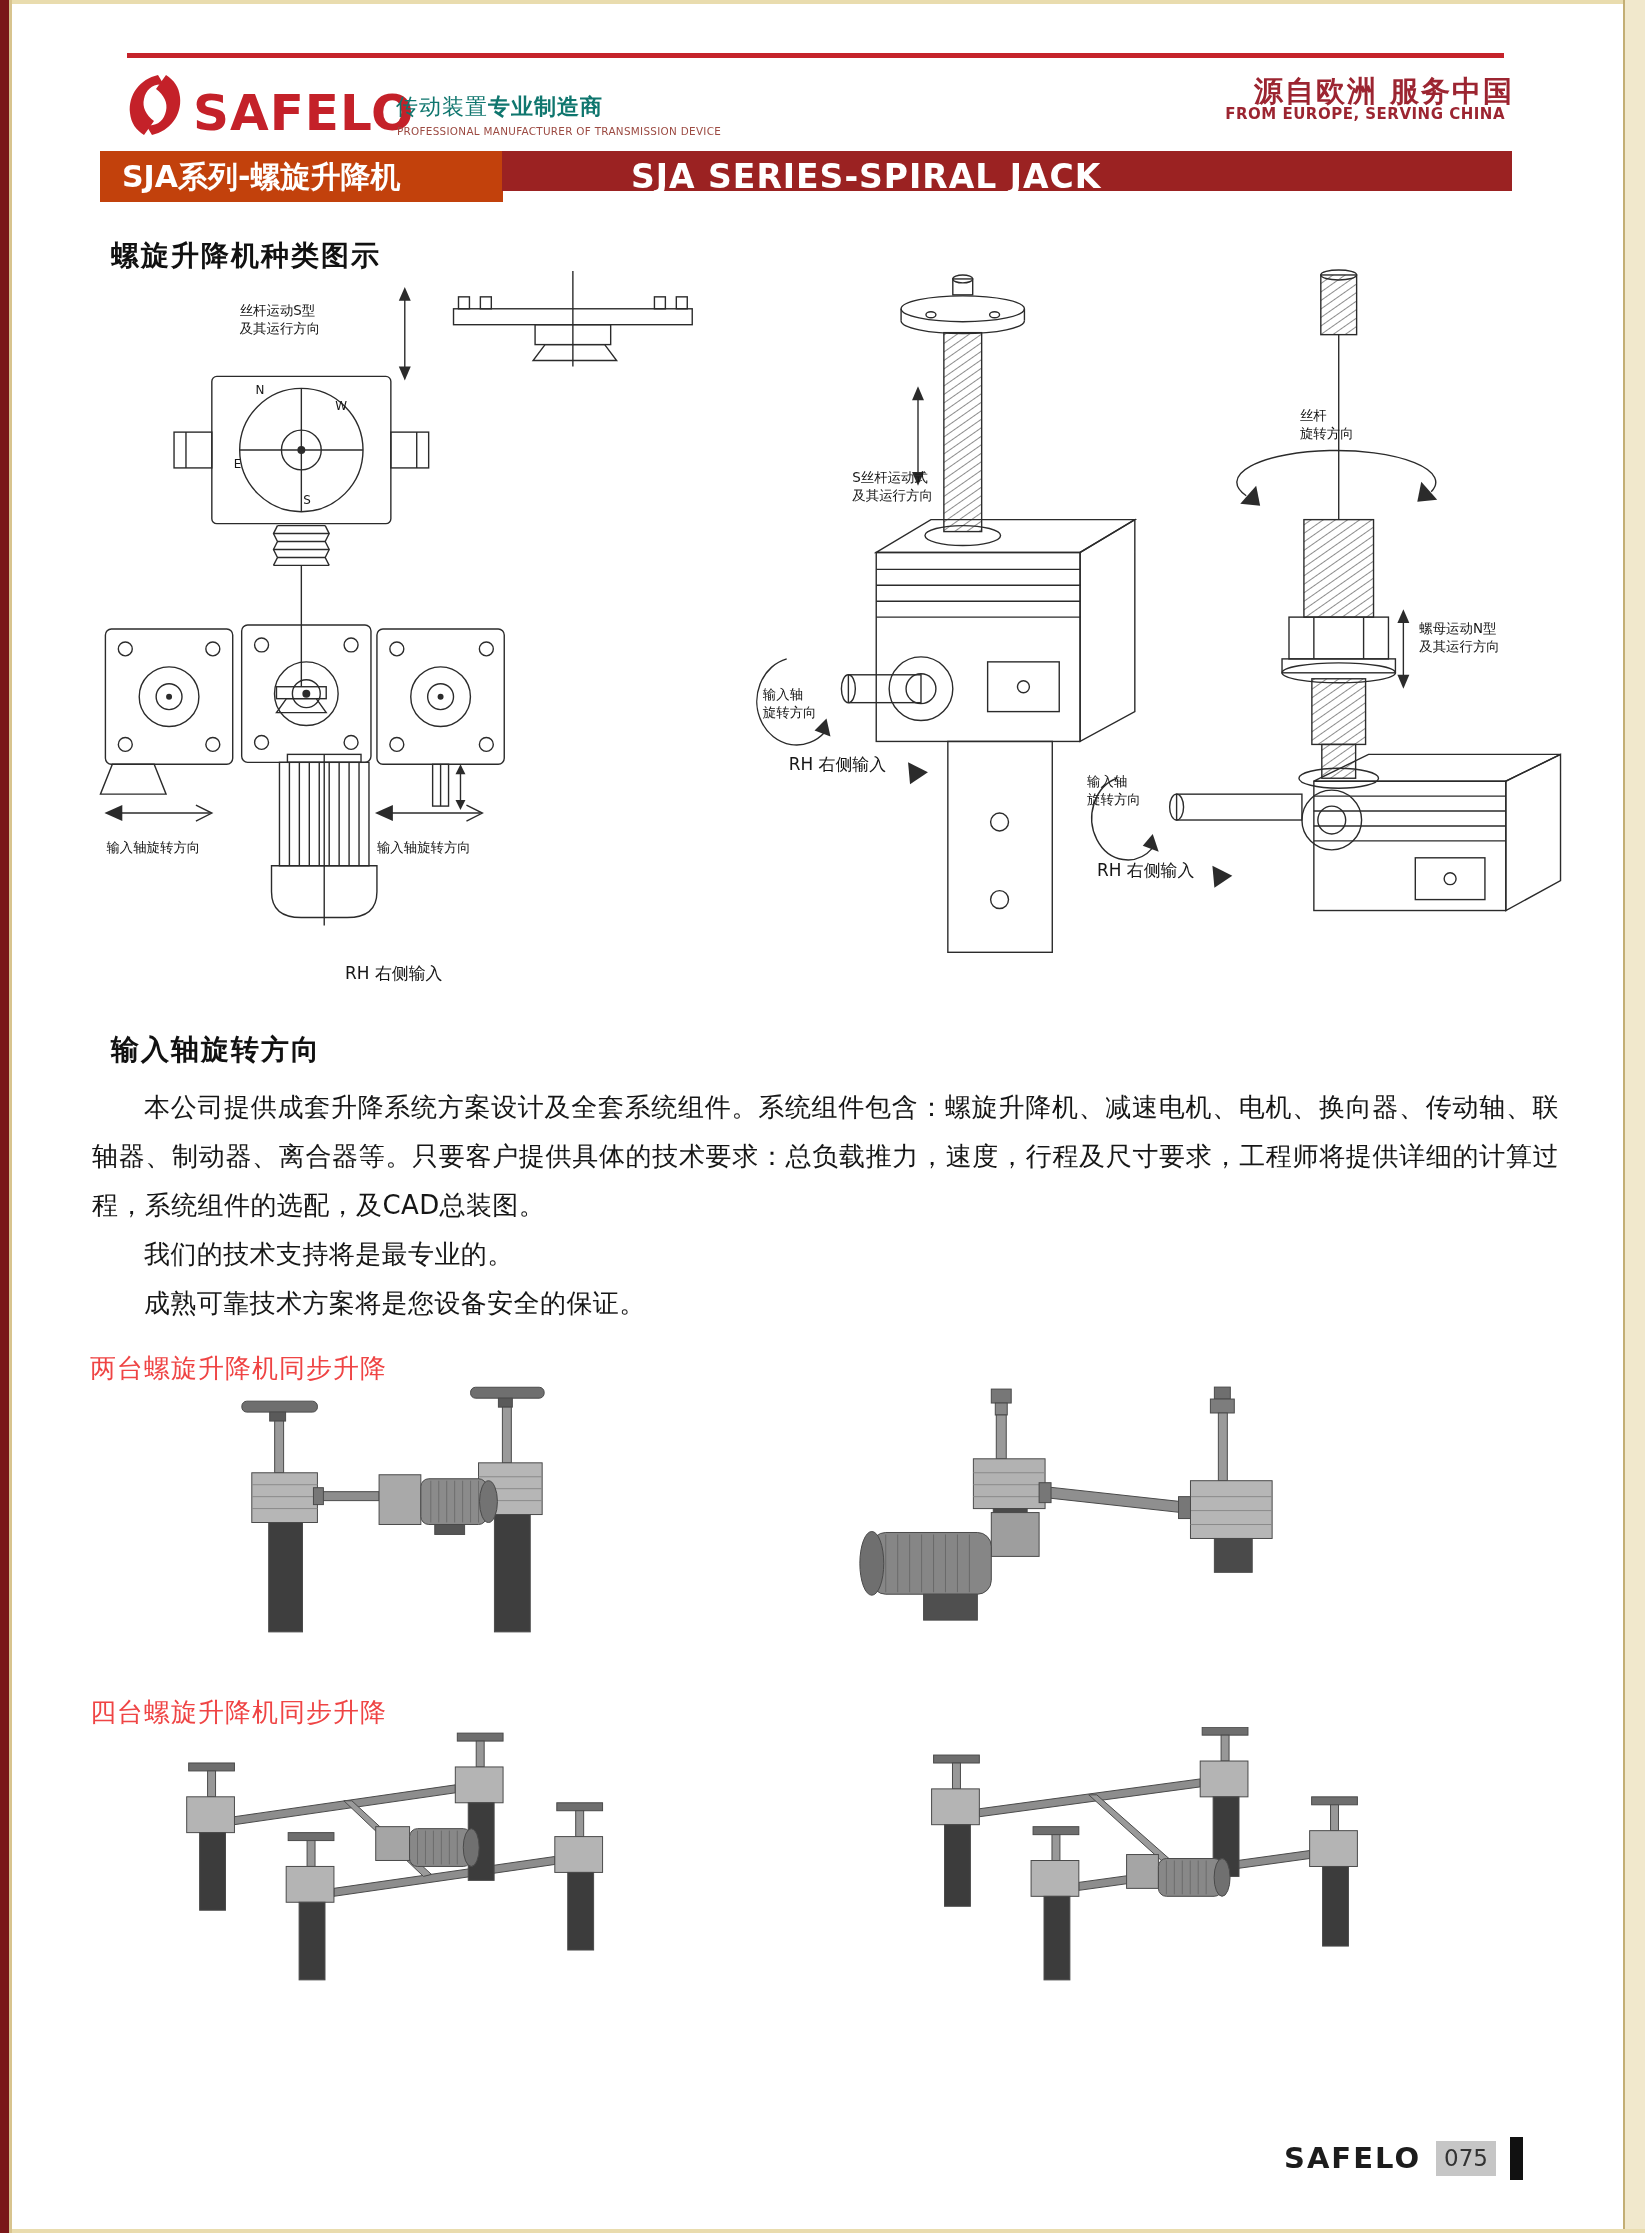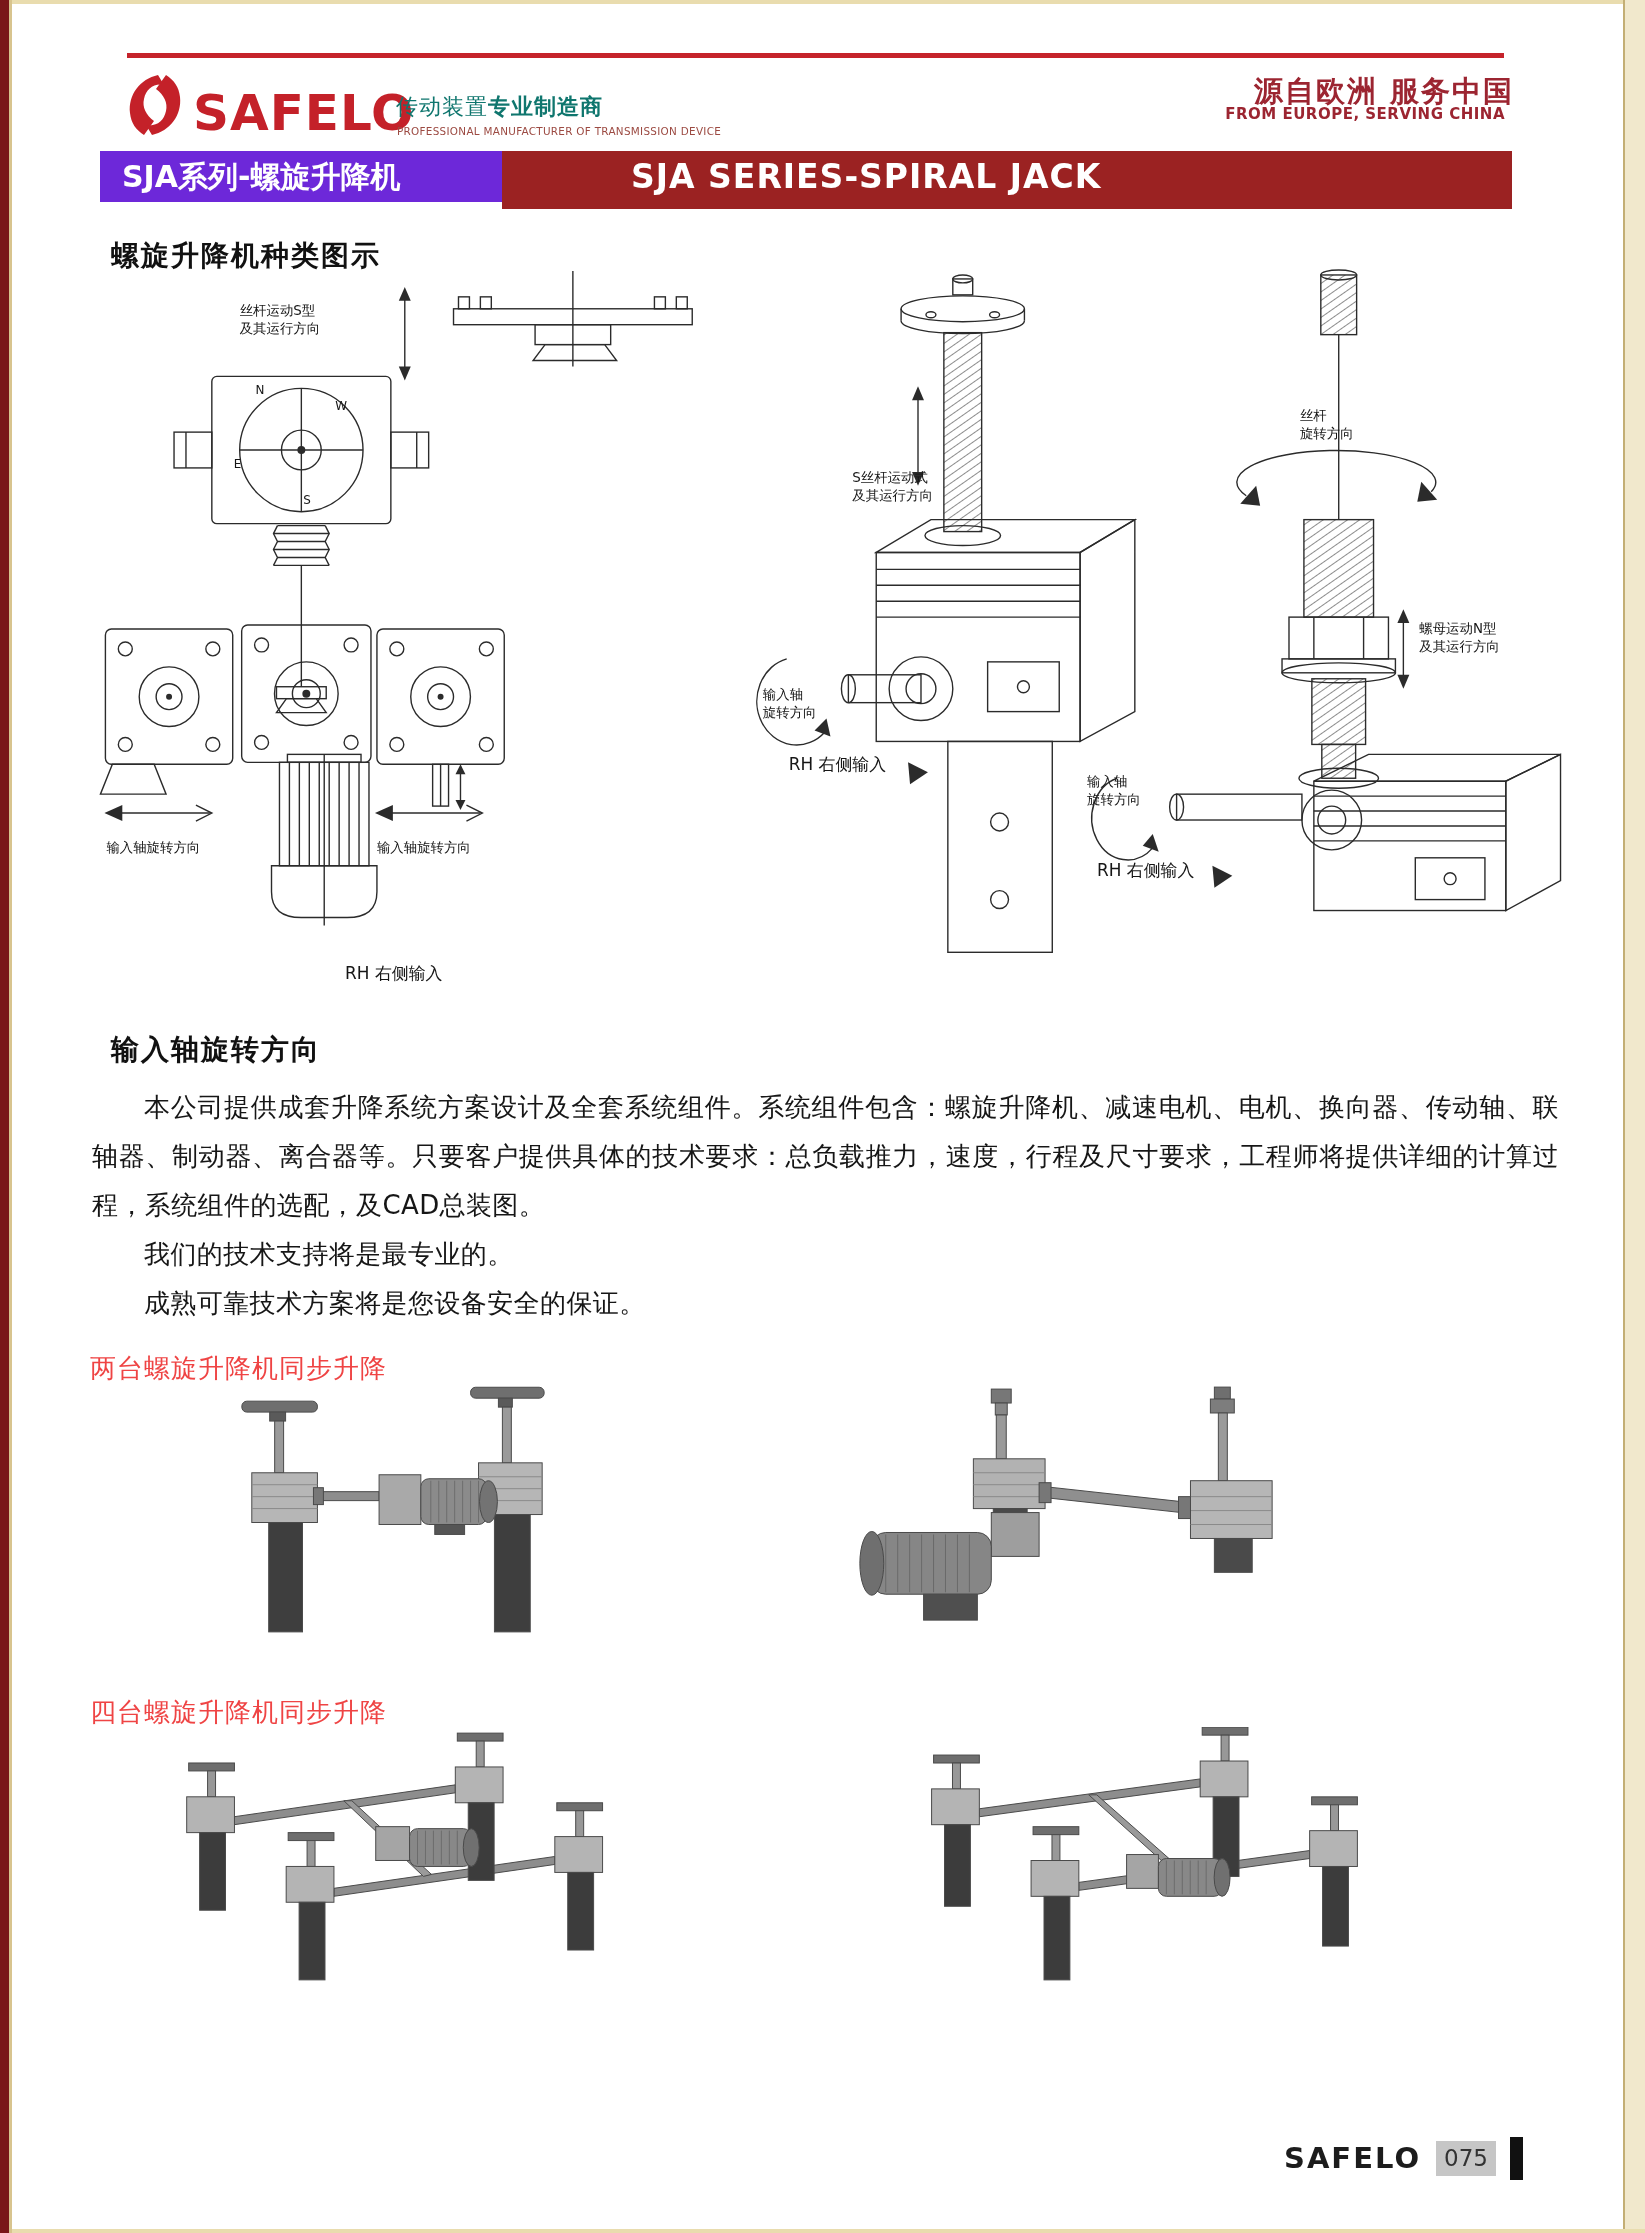--- a/index.html
+++ b/index.html
@@ -14,23 +14,23 @@
   .edge-left-cream{left:9px;top:0;width:3px;height:2234px;background:#d8c48e;}
   
   .top-rule{left:127px;top:53px;width:1377px;height:5px;background:#c5232b;}
   .logo-text{left:193px;top:84px;font-size:50px;font-weight:800;color:#c42129;letter-spacing:1px;}
   .tag-zh{left:396px;top:92px;font-size:22px;color:#0f766e;letter-spacing:1px;}
   .tag-zh b{font-weight:800;}
   .tag-en{left:397px;top:125px;font-size:10.4px;color:#9c4a42;letter-spacing:0.3px;}
   .slogan-zh{right:132px;top:72px;font-size:29px;font-weight:800;color:#9c2531;letter-spacing:2px;}
   .slogan-en{right:141px;top:105px;font-size:15px;font-weight:600;color:#9c2531;letter-spacing:0.5px;text-align:right;}
   
-  .banner-orange{left:100px;top:151px;width:403px;height:51px;background:#6d28d9;color:#fff;
+  .banner-orange{left:100px;top:151px;width:403px;height:51px;background:#c2410c;color:#fff;
     font-size:30px;font-weight:700;line-height:51px;padding-left:22px;box-sizing:border-box;}
-  .banner-red{left:502px;top:151px;width:1010px;height:58px;background:#9b2222;color:#fff;
+  .banner-red{left:502px;top:151px;width:1010px;height:40px;background:#9b2222;color:#fff;
     font-size:33px;font-weight:700;line-height:51px;padding-left:129px;box-sizing:border-box;letter-spacing:1px;}
   .sec-title{font-size:28px;font-weight:800;color:#111;letter-spacing:2px;text-align:right;}
   
   .app-text{left:92px;top:1083px;width:1467px;font-size:26px;line-height:49px;color:#161616;
     text-align:justify;letter-spacing:0.4px;}
   .app-text p{margin:0;text-indent:2em;}
   .sub-title{font-size:26px;font-weight:400;color:#ef4444;letter-spacing:1px;}
   
   .footer-brand{left:1284px;top:2141px;font-size:29px;font-weight:600;color:#1c1c1c;letter-spacing:2px;}
   .footer-page{left:1436px;top:2141px;width:60px;height:35px;background:#c6c6c6;color:#333;

